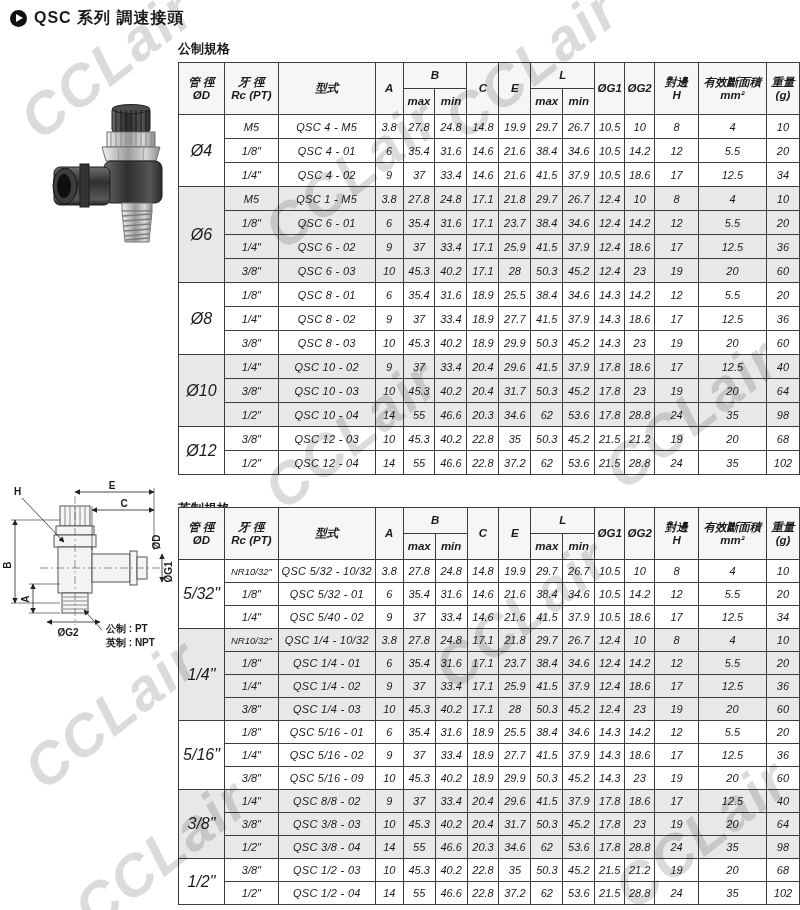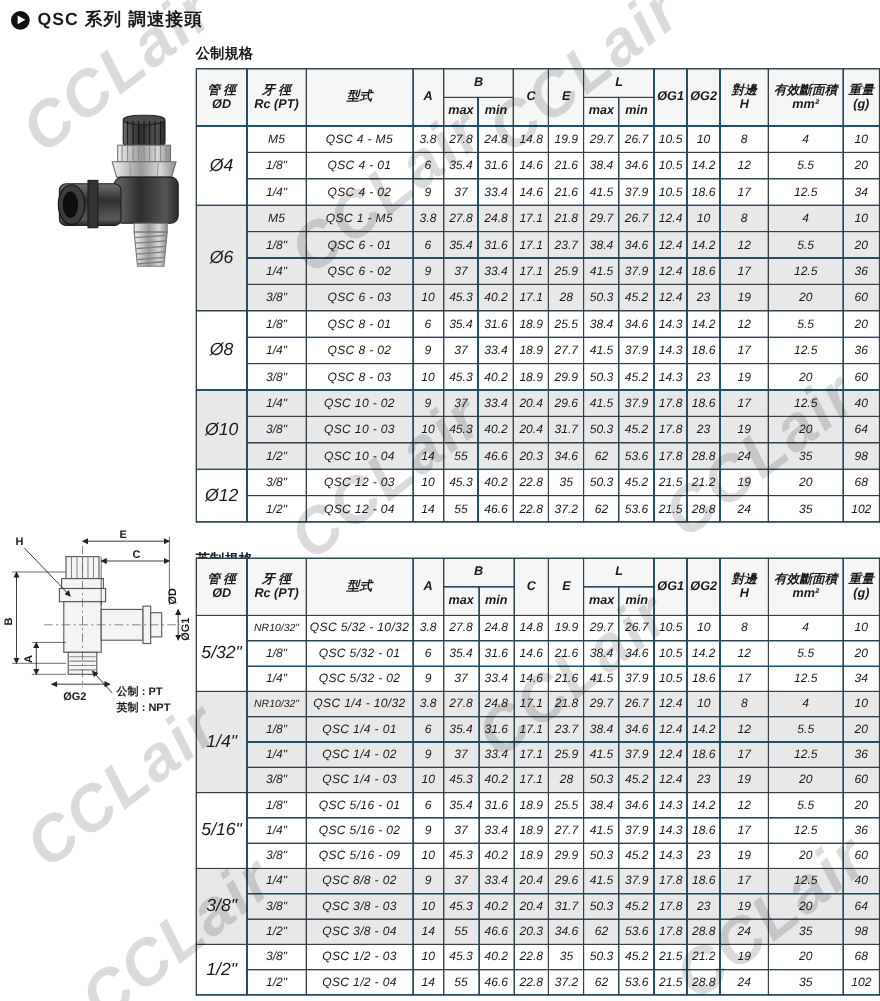--- a/index.html
+++ b/index.html
@@ -563,21 +563,21 @@
         <td>38.4</td>
         <td>34.6</td>
         <td>10.5</td>
         <td>14.2</td>
         <td>12</td>
         <td>5.5</td>
         <td>20</td>
       </tr>
       <tr>
         <td>1/4"</td>
-        <td class="model">QSC 5/32 - 02</td>
+        <td class="model">QSC 5/40 - 02</td>
         <td>9</td>
         <td>37</td>
         <td>33.4</td>
         <td>14.6</td>
         <td>21.6</td>
         <td>41.5</td>
         <td>37.9</td>
         <td>10.5</td>
         <td>18.6</td>
         <td>17</td>

